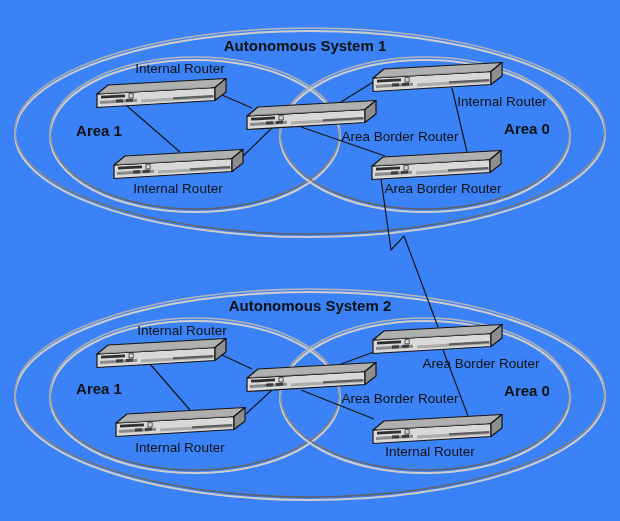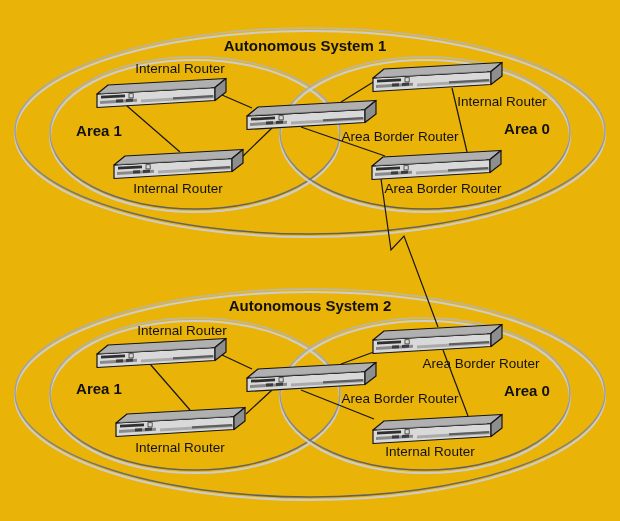--- a/index.html
+++ b/index.html
@@ -1,16 +1,16 @@
 <!DOCTYPE html>
 <html><head>
 <meta charset="utf-8">
 <style>
   html,body{margin:0;padding:0;background:#ffffff;}
-  .stage{width:620px;height:521px;position:relative;background:#eab308;}
+  .stage{width:620px;height:521px;position:relative;background:#3b82f6;}
   svg{display:block;}
   text{font-family:"Liberation Sans", sans-serif;fill:#111;}
   .ttl{font-size:15px;font-weight:bold;}
   .area{font-size:15px;font-weight:bold;}
   .lbl{font-size:13.5px;}
   .link{stroke:#161616;stroke-width:1.2;fill:none;}
   .r-outline{stroke:#141414;stroke-width:1.2;stroke-linejoin:round;}
   .r-top{fill:#b0b0b0;}
   .r-front{fill:#d9d9d9;}
   .r-side{fill:#8e8e8e;}

